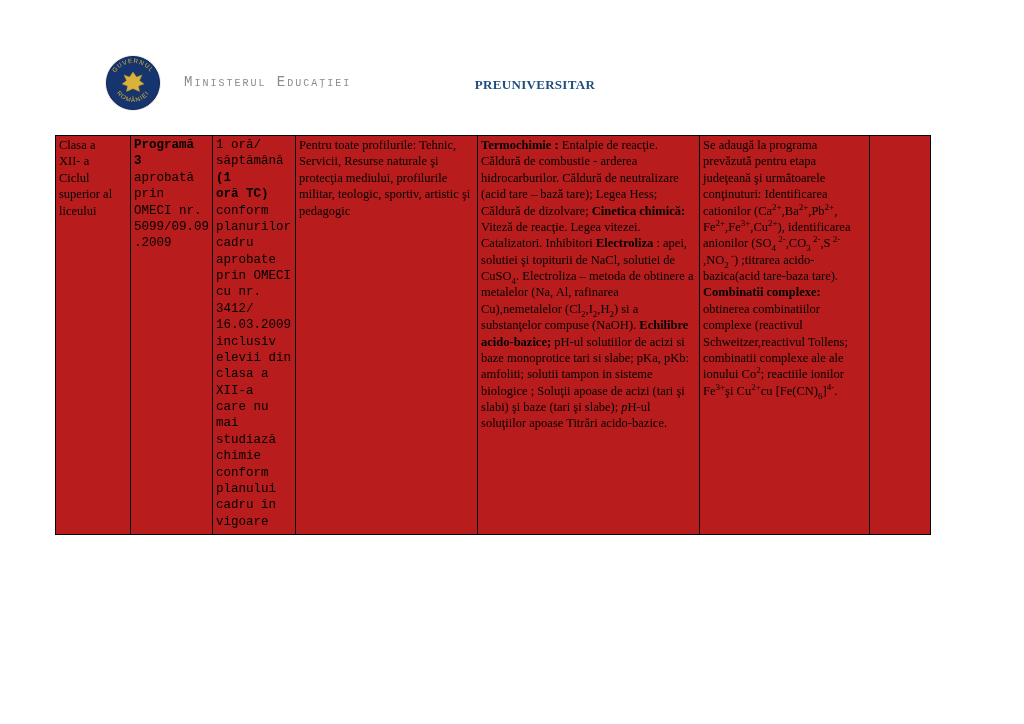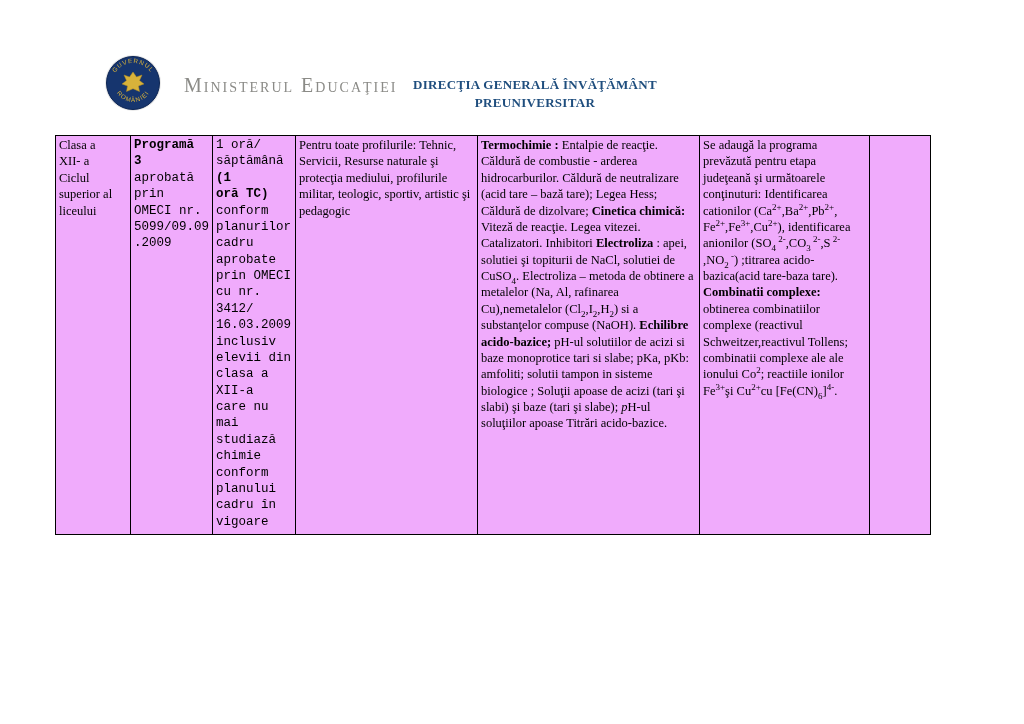--- a/index.html
+++ b/index.html
@@ -8,39 +8,39 @@
     width:1024px; height:724px;
     font-family:"Liberation Serif", serif;
     color:#000;
   }
   .page { position:relative; width:1024px; height:724px; background:#fff; overflow:hidden; }
 
   
   .logo { position:absolute; left:104px; top:54px; width:58px; height:58px; }
   .ministry {
     position:absolute; left:184px; top:74px;
-    font-family:Liberation Serif, serif;
+    font-family:Liberation Mono, monospace;
     font-variant:small-caps;
-    font-size:20px; letter-spacing:2px;
+    font-size:14px; letter-spacing:2px;
     color:#8b8b87;
   }
   .direction {
     position:absolute; left:375px; top:76px; width:320px;
     text-align:center;
     font-family:"Liberation Serif", serif;
     font-weight:bold; font-size:13px; line-height:18px;
     letter-spacing:0.3px;
     color:#1f4e7e;
   }
 
   
   table.doc-table {
     position:absolute; left:55px; top:135px;
     border-collapse:collapse; table-layout:fixed;
-    background:#f0abfc;
+    background:#b91c1c;
   }
   table.doc-table td {
     border:1px solid #000;
     vertical-align:top;
     padding:1px 3px 4px 3px;
     font-size:12.5px; line-height:1.31;
     height:386px;
     overflow:hidden;
     word-wrap:break-word;
   }
@@ -66,21 +66,20 @@
       <text font-size="6.2" fill="#d8b23a" font-family="Liberation Sans, sans-serif" letter-spacing="1">
         <textPath href="#arcBot" startOffset="50%" text-anchor="middle">ROMÂNIEI</textPath>
       </text>
       <path d="M29 18 l3.5 5 5.5 -2 -2.5 5.5 4.5 3.5 -5.5 2 1 5.5 -6.5 -2.8 -6.5 2.8 1 -5.5 -5.5 -2 4.5 -3.5 -2.5 -5.5 5.5 2 z" fill="#d8b23a" stroke="#b28d22" stroke-width="0.5"></path>
     </svg>
   </div>
 
   <div class="ministry">Ministerul Educaţiei</div>
 
   <div class="direction">
-    <div>DIRECŢIA GENERALĂ ÎNVĂŢĂMÂNT</div>
     <div>PREUNIVERSITAR</div>
   </div>
 
   <table class="doc-table">
     <colgroup>
       <col style="width:75px">
         <col style="width:75px">
         <col style="width:83px">
       <col style="width:182px">
         <col style="width:222px">

